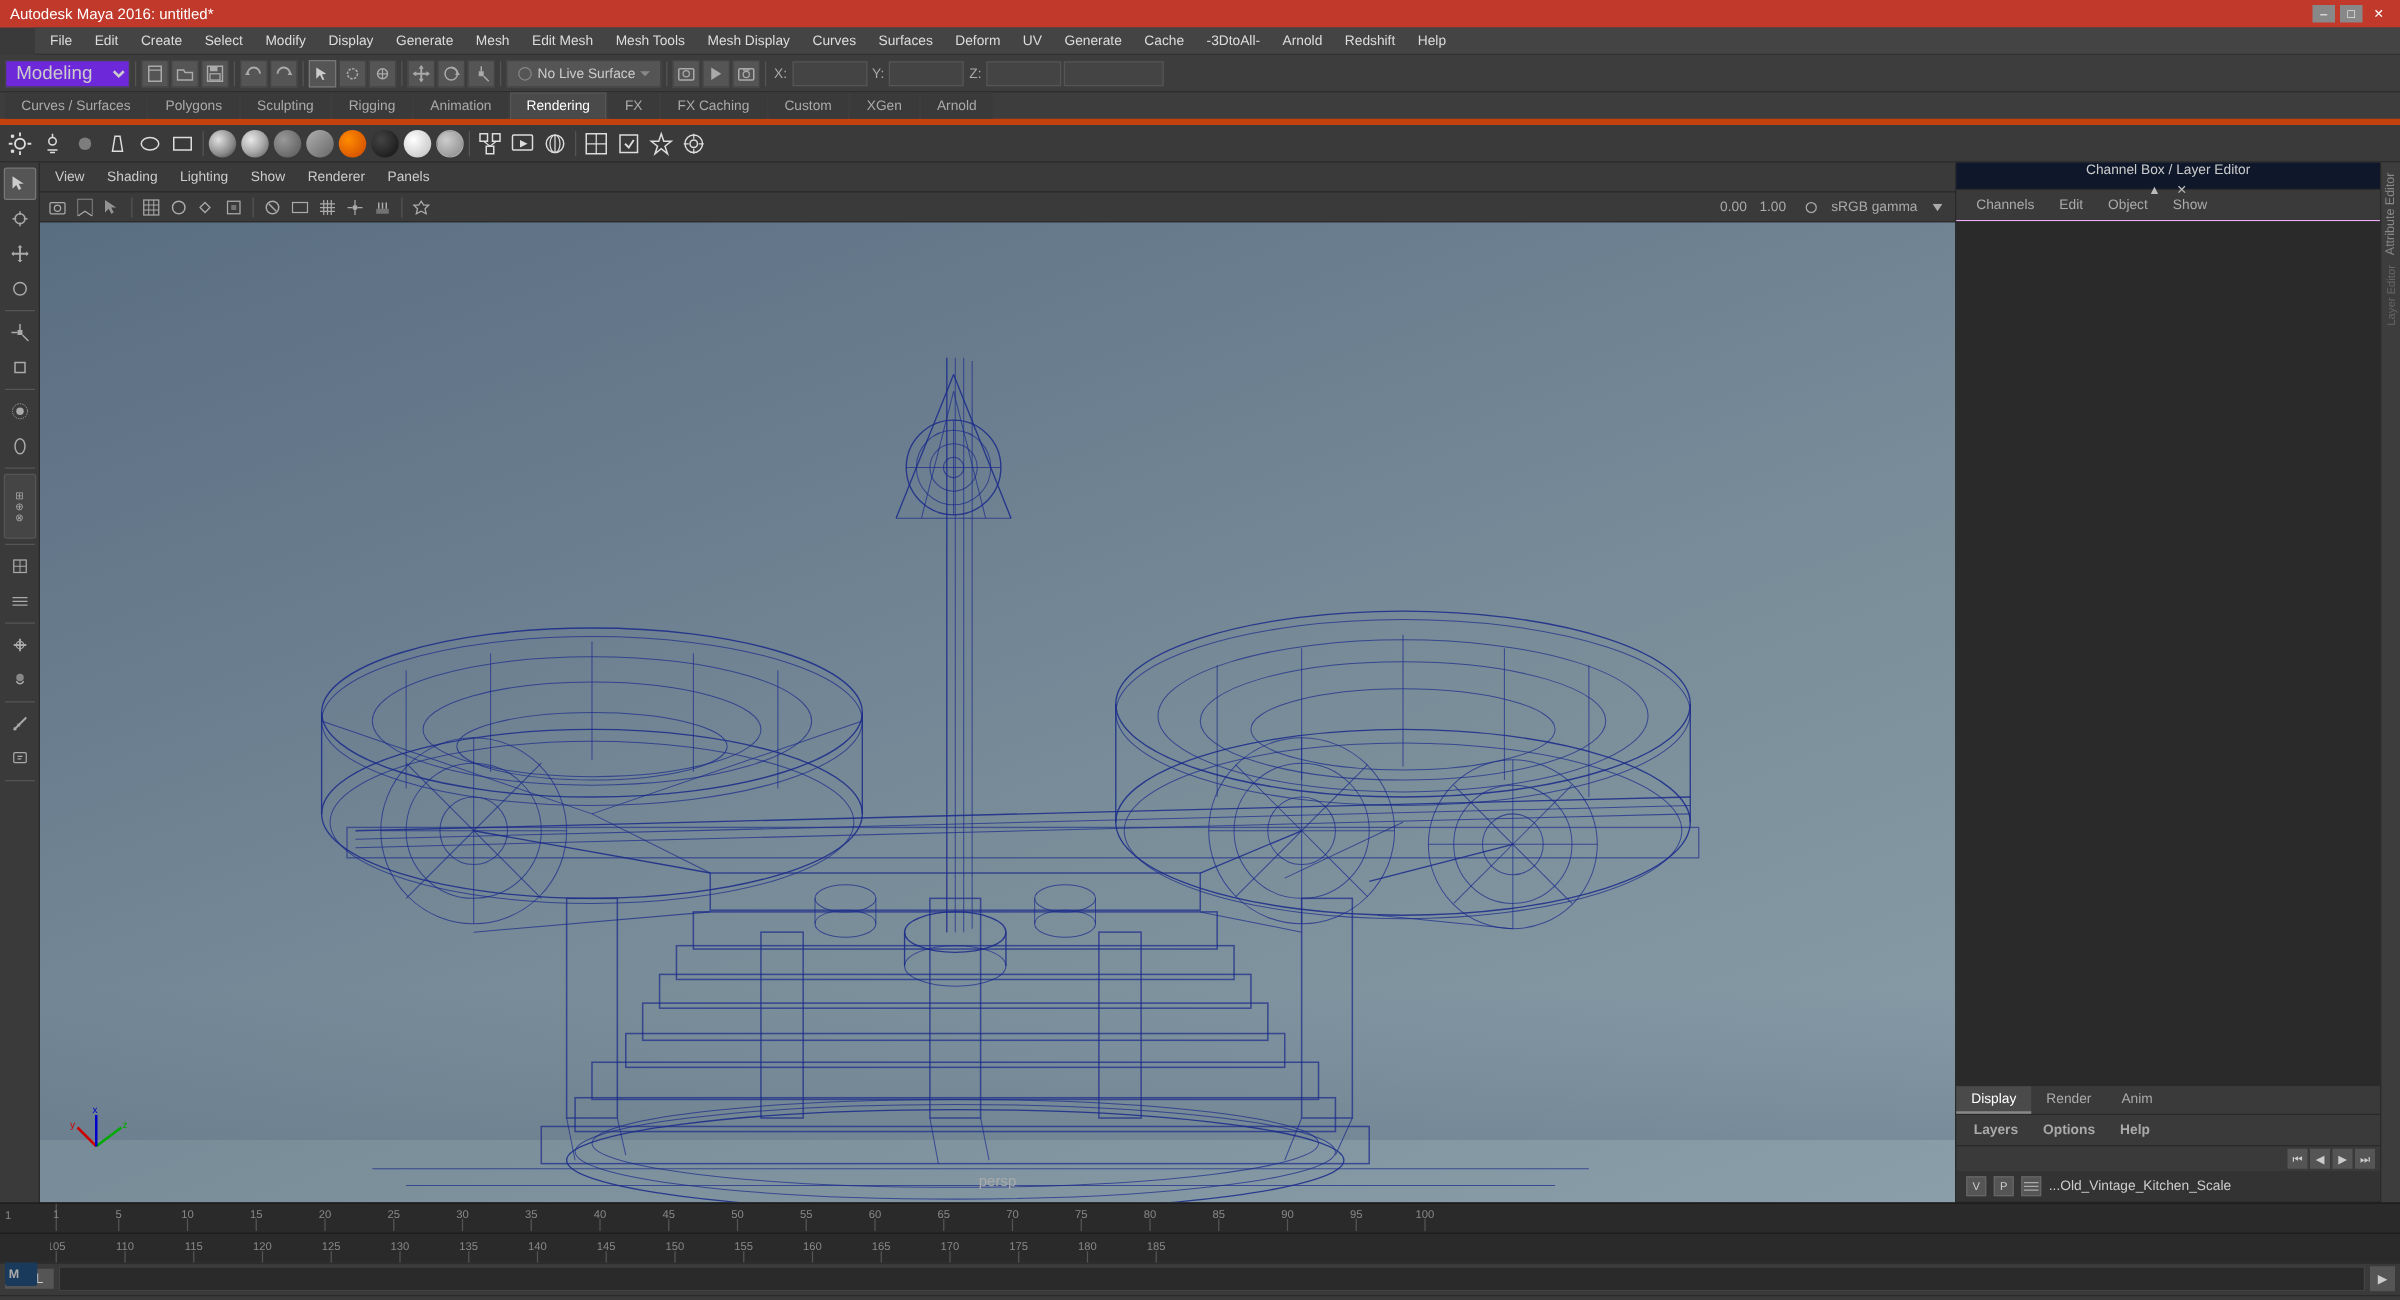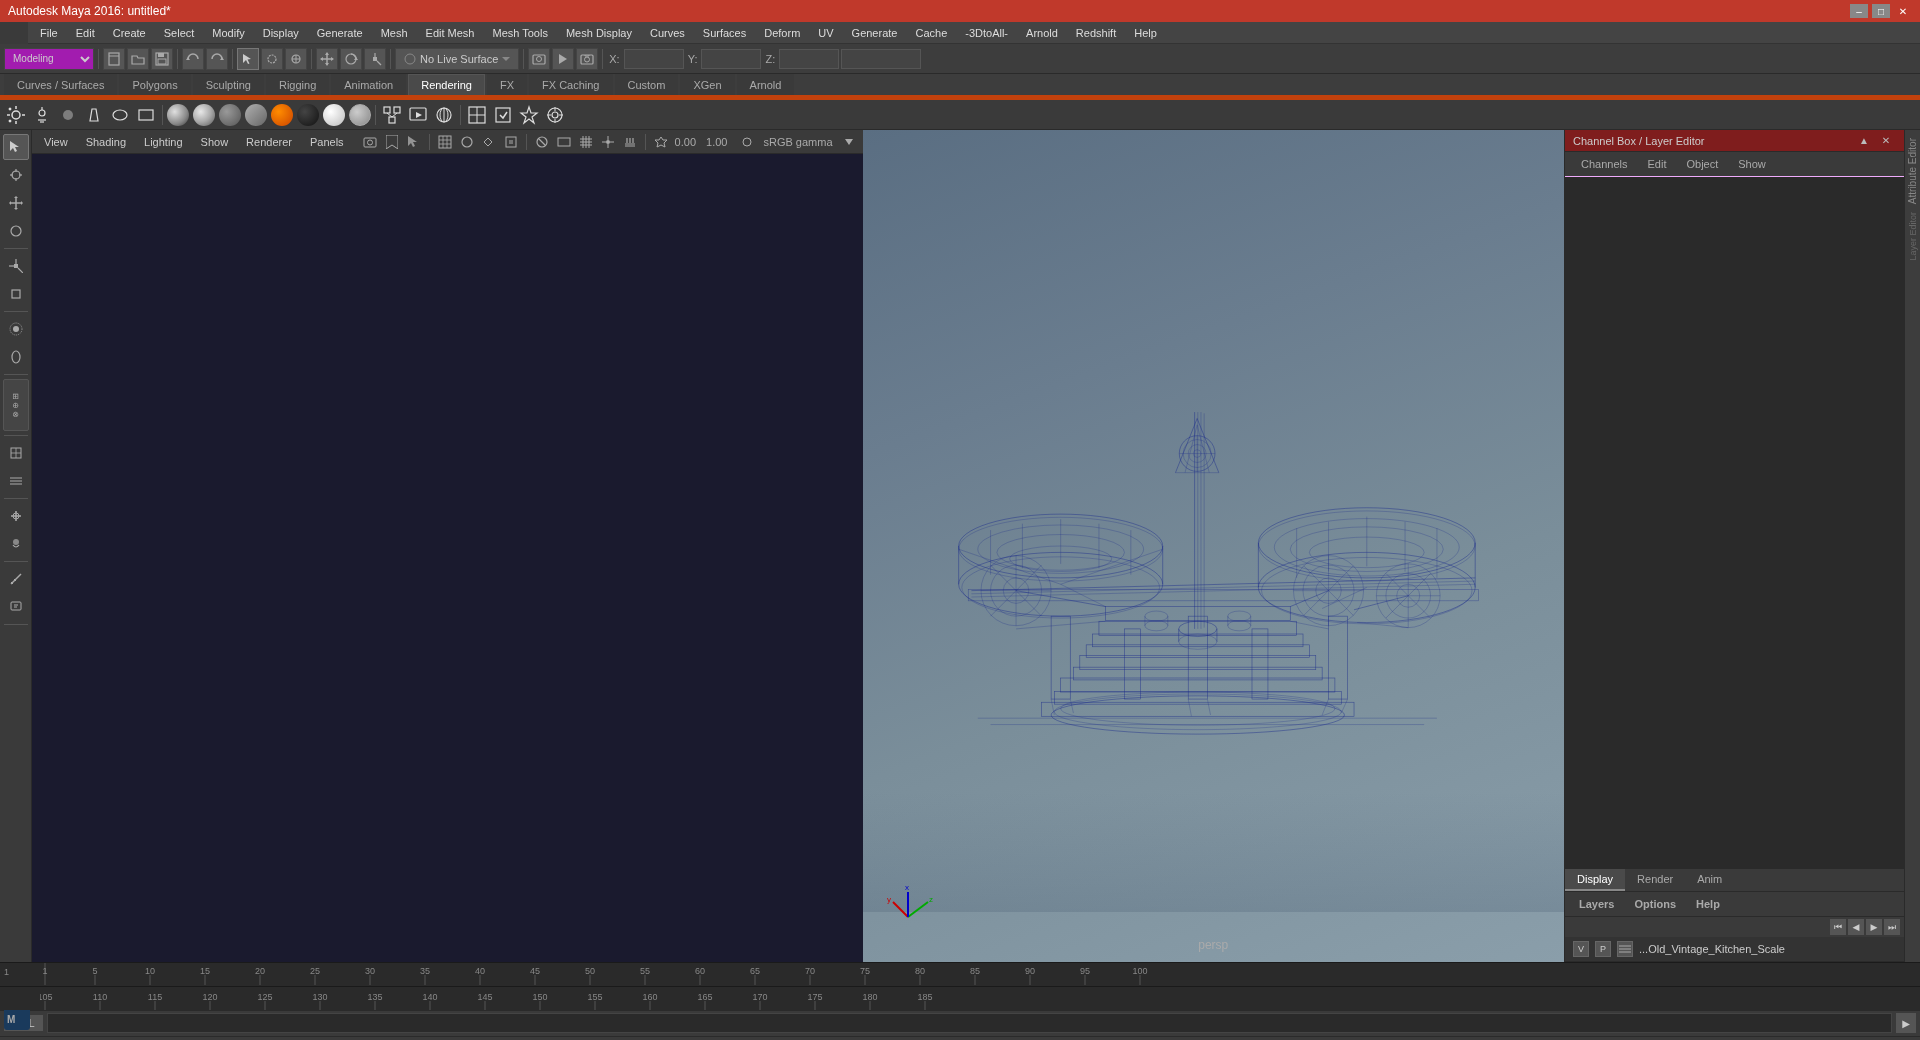--- a/index.html
+++ b/index.html
@@ -87,24 +87,24 @@
       flex-shrink: 0;
     }
     .toolbar-separator {
       width: 1px;
       height: 20px;
       background: #555;
       margin: 0 2px;
     }
     .toolbar-dropdown {
       height: 22px;
-      background: #a21caf;
+      background: #6d28d9;
       border: 1px solid #444;
       color: #ccc;
-      font-size: 10px;
+      font-size: 15px;
       padding: 0 4px;
       cursor: pointer;
       min-width: 90px;
     }
     .no-live-surface {
       height: 22px;
       background: #555;
       border: 1px solid #444;
       display: flex;
       align-items: center;
@@ -295,28 +295,28 @@
     #right-panel {
       width: 340px;
       background: #3a3a3a;
       border-left: 1px solid #2a2a2a;
       display: flex;
       flex-direction: column;
       flex-shrink: 0;
     }
     #right-panel-header {
       height: 22px;
-      background: #7f1d1d;
-      display: flex;
-      align-items: center;
-      justify-content: space-between;
+      background: #0f172a;
+      display: flex;
+      align-items: center;
       padding: 0 8px;
       border-bottom: 1px solid #2a2a2a;
       font-size: 11px;
       color: #ccc;
+      flex-direction: column;
     }
     #channel-editor-tabs {
       display: flex;
       gap: 4px;
       padding: 4px 8px;
       border-bottom: 1px solid #f0abfc;
     }
     .ce-tab {
       padding: 2px 8px;
       cursor: pointer;
@@ -868,21 +868,21 @@
     </div>
     <div class="left-separator"></div>
     <div style="position:absolute; bottom:8px; left:4px;">
       <svg width="26" height="26" viewBox="0 0 26 26">
           <rect width="26" height="26" rx="3" fill="#1a3a5c"></rect>
           <text x="3" y="19" font-size="10" fill="#aaa" font-weight="bold">M</text>
         </svg>
     </div>
   </div>
 
-  <div id="viewport-area" style="flex:1; display:flex; flex-direction:row;">
+  <div id="viewport-area" style="flex:1; display:flex; flex-direction:column;">
 
     <div id="viewport-menu">
       <div class="vp-menu-item">View</div>
       <div class="vp-menu-item">Shading</div>
       <div class="vp-menu-item">Lighting</div>
       <div class="vp-menu-item">Show</div>
       <div class="vp-menu-item">Renderer</div>
       <div class="vp-menu-item">Panels</div>
     </div>
 

